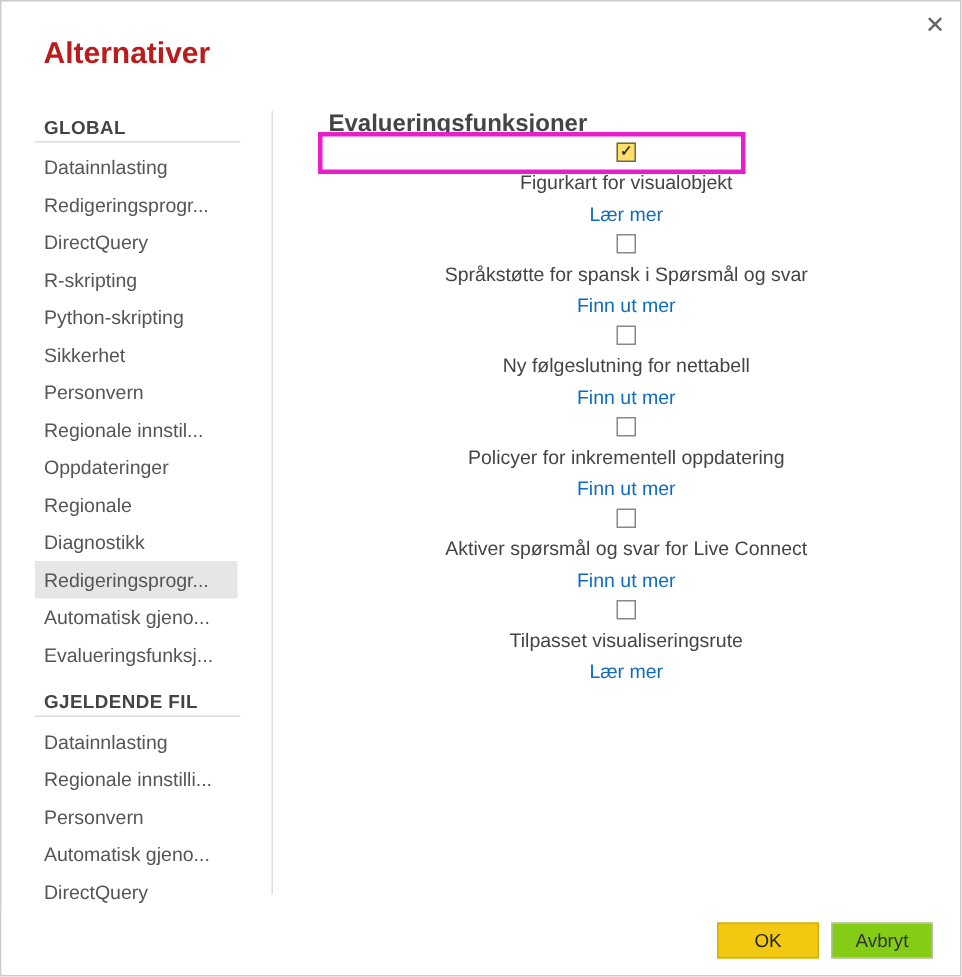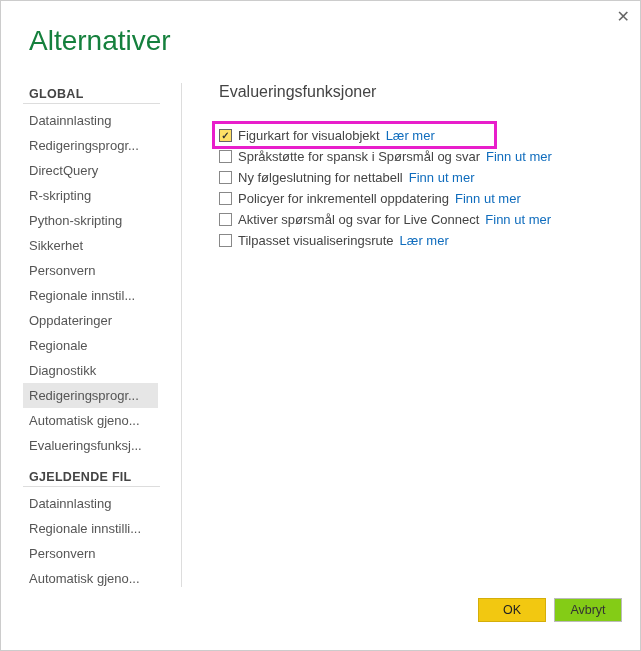--- a/index.html
+++ b/index.html
@@ -20,23 +20,23 @@
   }
   .close-x {
     position: absolute;
     top: 6px;
     right: 10px;
     font-size: 16px;
     color: #666;
     cursor: pointer;
   }
   .title {
-    font-size: 28px;
-    font-weight: 400;
-    color: #15803d;
+    font-size: 20px;
+    font-weight: 700;
+    color: #b91c1c;
     padding: 24px 0 18px 28px;
   }
   .body {
     flex: 1;
     display: flex;
     overflow: hidden;
     padding-bottom: 46px;
     gap: 15px;
   }
   .sidebar {
@@ -74,37 +74,38 @@
     margin-top: 8px;
     margin-bottom: 8px;
   }
   .content {
     flex: 1;
     padding: 8px 24px 10px 22px;
     color: #444;
   }
   .section-title {
     font-size: 16px;
-    font-weight: 400;
-    color: #444;
-    margin-bottom: 24px;
+    font-weight: 700;
+    color: #444;
+    margin-bottom: 0;
   }
   .section-desc {
     font-size: 12.5px;
     color: #555;
     line-height: 1.4;
     margin-bottom: 14px;
   }
   .option-row {
     display: flex;
     align-items: center;
     gap: 6px;
     padding: 3px 0;
     font-size: 13px;
     color: #444;
+    flex-direction: column;
   }
   .option-row.highlight {
     position: relative;
   }
   .highlight-box {
     position: absolute;
     border: 3px solid #e81ecb;
     top: -4px;
     left: -7px;
     width: 285px;
@@ -127,21 +128,21 @@
     border-color: #666;
     color: #333;
   }
   .chk.checked::after { content: "✓"; font-size: 10px; font-weight: bold; }
   .link {
     color: #0f6cbd;
     cursor: pointer;
   }
   .footer {
     position: absolute;
-    bottom: 17px;
+    bottom: 0;
     right: 0;
     left: 0;
     height: 46px;
     display: flex;
     justify-content: flex-end;
     align-items: center;
     gap: 8px;
     padding: 0 18px;
     background: #fff;
   }

